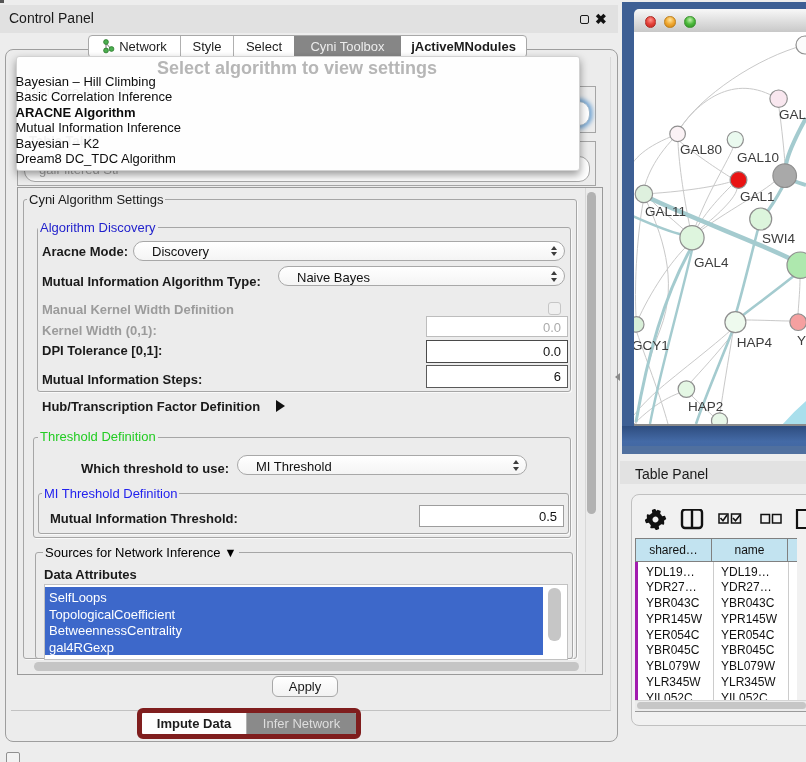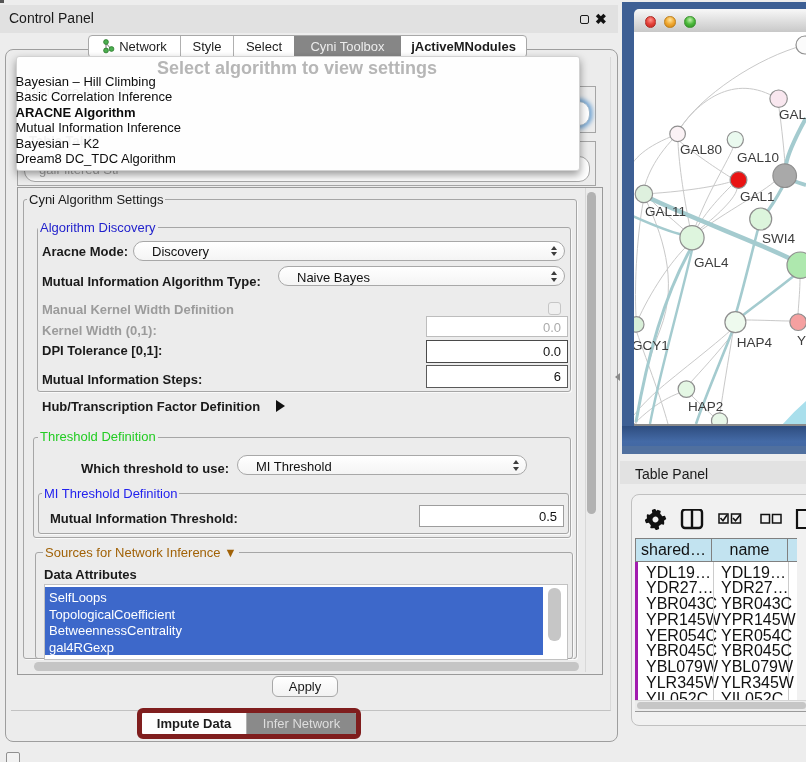--- a/index.html
+++ b/index.html
@@ -106,21 +106,21 @@
   <div class="abs b13" style="left:81px;top:461px;">Which threshold to use:</div>
   <div class="combo" style="left:237px;top:455px;width:290px;height:20px;">
       <span>MI Threshold</span>
     </div>
   <div class="grp" style="left:38px;top:493px;width:529px;height:39px;"></div>
   <div class="glabel" style="left:42px;top:487px;color:#2222ee;">MI Threshold Definition</div>
   <div class="abs b13" style="left:50px;top:511px;">Mutual Information Threshold:</div>
   <div class="field" style="left:419px;top:505px;width:145px;height:22px;border:1px solid #9d9d9d;">0.5</div>
 
   <div class="grp" style="left:35px;top:552px;width:536px;height:105px;"></div>
-  <div class="glabel" style="left:43px;top:545.5px;color:#a16207;">Sources for Network Inference <span style="font-size:12.5px;">▼</span></div>
+  <div class="glabel" style="left:43px;top:545.5px;color:#000000;">Sources for Network Inference <span style="font-size:12.5px;">▼</span></div>
   <div class="abs b13" style="left:44px;top:566.5px;">Data Attributes</div>
   <div class="abs" style="left:44px;top:584px;width:522px;height:74px;background:#fff;border:1px solid #c2c2c2;"></div>
   <div class="abs" style="left:45px;top:587px;width:498px;height:68px;background:#3d68ca;color:#fff;font-size:13px;line-height:16.6px;padding:3px 0 0 4px;box-sizing:border-box;">
     SelfLoops<br>TopologicalCoefficient<br>BetweennessCentrality<br>gal4RGexp</div>
   <div class="abs" style="left:548px;top:588px;width:13px;height:53px;background:#c6c6c6;border-radius:6px;"></div>
 </div>
 
 <div id="bottomarea">
   <button class="abs" style="left:272px;top:676px;width:66px;height:21px;border:1px solid #a8a8a8;border-radius:6px;
      background:linear-gradient(#ffffff,#f2f2f2);font-family:'Liberation Sans',sans-serif;font-size:13px;color:#1a1a1a;">Apply</button>
@@ -251,21 +251,21 @@
       <g fill="none" stroke="#111" stroke-width="1.5">
         <rect x="74" y="5" width="9" height="9"></rect>
         <rect x="86.5" y="5" width="9" height="9"></rect>
         <rect x="116" y="5.5" width="8.5" height="8.5"></rect>
         <rect x="127.5" y="5.5" width="8.5" height="8.5"></rect>
       </g>
       <path d="M75.5 9 l2.5 2.8 L82 6 M88 9 l2.5 2.8 L95 6" fill="none" stroke="#111" stroke-width="1.6"></path>
       <path d="M152 1 h10 l4 4 v14 h-14 z" fill="none" stroke="#111" stroke-width="2.2"></path>
     </svg>
   </div>
-  <div id="tablegrid" style="position:absolute;left:635px;top:538px;width:162px;font-size:16px;color:#111;">
+  <div id="tablegrid" style="position:absolute;left:635px;top:538px;width:162px;font-size:12px;color:#111;">
     <div style="display:flex;height:24px;border-top:1.4px solid #808080;border-bottom:1.4px solid #808080;
          background:#c2e3f0;border-left:1.4px solid #808080;box-sizing:border-box;">
       <div style="width:75px;display:flex;align-items:center;justify-content:center;border-right:1.2px solid #808080;">shared…</div>
       <div style="width:75px;display:flex;align-items:center;justify-content:center;border-right:1.2px solid #808080;">name</div>
       <div style="flex:1;"></div>
     </div>
     <div id="rows" style="position:relative;background:#fff;border-left:3px solid #a21caf;line-height:15.75px;padding-top:2.5px;height:135.5px;overflow:hidden;">
       <div style="position:absolute;left:74.5px;top:0;bottom:0;width:1px;background:#cccccc;"></div>
       <div style="position:absolute;left:149.5px;top:0;bottom:0;width:1px;background:#cccccc;"></div>
       <div style="white-space:pre;padding-left:8px;">YDL19…

